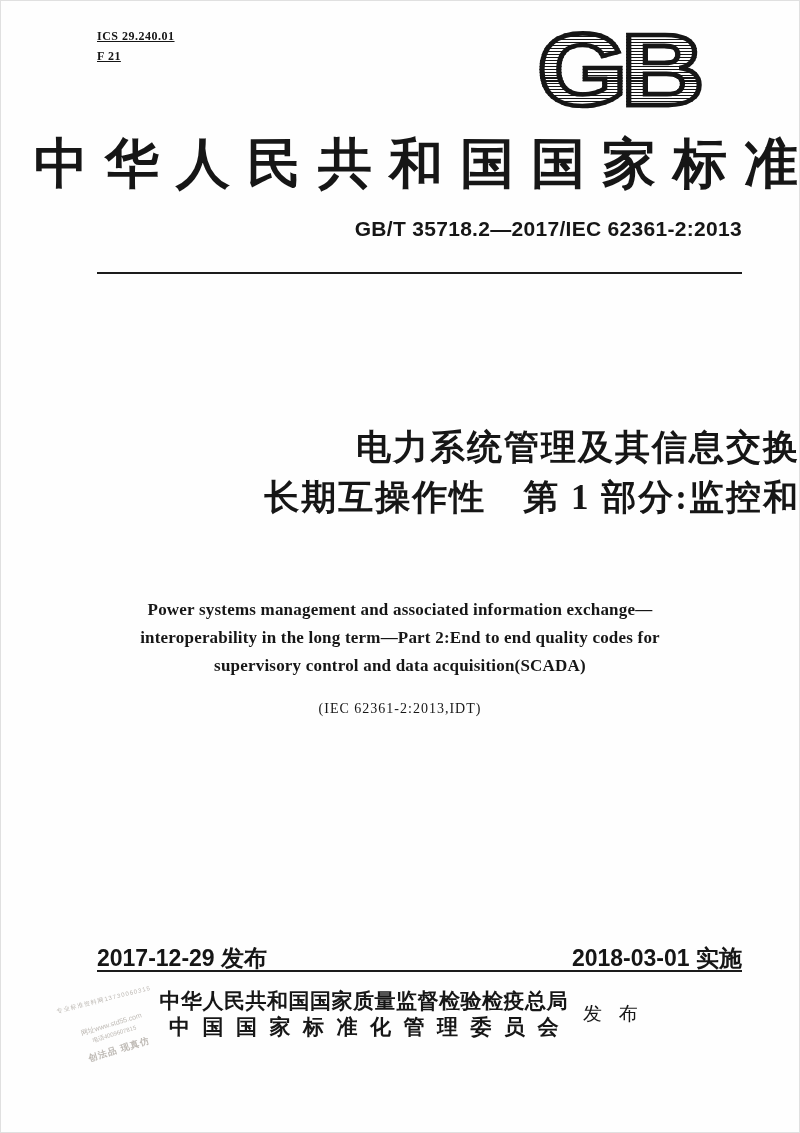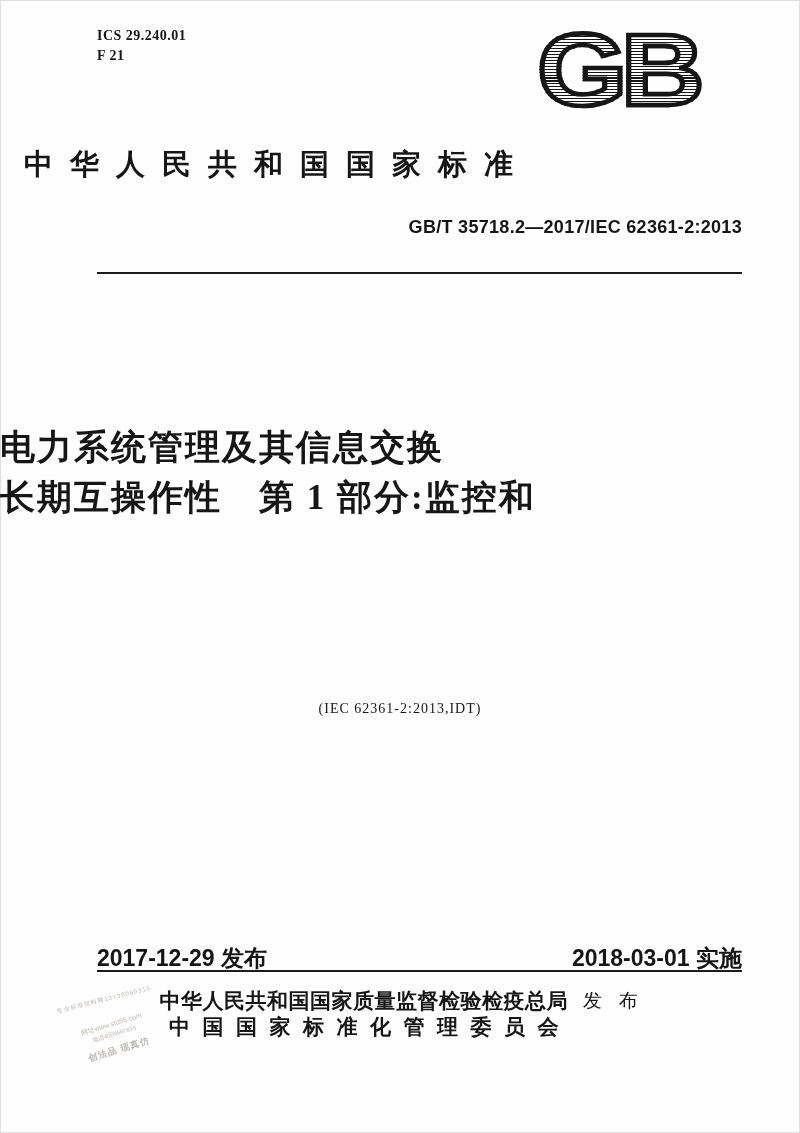--- a/index.html
+++ b/index.html
@@ -10,59 +10,60 @@
     background:#fefefe;
     box-shadow:inset 0 0 0 1px #e0e0e0;
     font-family:"Liberation Serif",serif;
     color:#161616;
     overflow:hidden;
   }
   
   .ics{
     position:absolute;left:97px;top:26px;
     font-family:"Liberation Serif",serif;
-    font-weight:bold;font-size:14px;line-height:20px;
+    font-weight:bold;font-size:12px;line-height:20px;
     letter-spacing:0.5px;
+    text-decoration:underline;
   }
   
   .gb-logo{
     position:absolute;right:102px;top:30px;
     font-family:"Liberation Sans",sans-serif;
     font-weight:900;font-size:110px;line-height:88px;
     letter-spacing:-6px;
     background:repeating-linear-gradient(0deg,#161616 0px,#161616 1.2px,#fdfdfd 1.2px,#fdfdfd 3.2px);
     -webkit-background-clip:text;background-clip:text;
     color:transparent;
     -webkit-text-stroke:5px #161616;
     transform:scale(1.05,0.92);
     transform-origin:top right;
   }
   
   .heading{
     position:absolute;left:0;top:141px;width:100%;
     text-align:left;
-    font-weight:bold;font-size:29px;line-height:46px;
-    letter-spacing:17px;padding-left:24px;box-sizing:border-box;
+    font-weight:bold;font-size:54px;line-height:46px;
+    letter-spacing:17px;padding-left:34px;box-sizing:border-box;
     white-space:nowrap;
   }
   
   .std-number{
     position:absolute;right:58px;top:217px;
     font-family:"Liberation Sans",sans-serif;
-    font-weight:bold;font-size:18px;letter-spacing:0.3px;
+    font-weight:bold;font-size:21px;letter-spacing:0.3px;
   }
   .rule{
     position:absolute;left:97px;right:58px;height:2px;background:#1c1c1c;
   }
   .rule-top{top:272px;}
   .rule-bottom{top:970px;}
   
   .title-zh{
     position:absolute;left:0;top:423px;width:100%;
-    text-align:left;
+    text-align:right;
     font-weight:bold;font-size:35px;line-height:50px;
     letter-spacing:2px;
   }
   
   .title-en{
     position:absolute;left:0;top:596px;width:100%;
     text-align:center;
     font-weight:bold;font-size:17px;line-height:28px;
     letter-spacing:0.2px;
   }
@@ -74,21 +75,21 @@
   
   .date-row{
     position:absolute;left:97px;right:58px;top:943px;
     display:flex;justify-content:space-between;
     font-family:"Liberation Sans",sans-serif;
     font-weight:bold;font-size:23px;
   }
   
   .issuer{
     position:absolute;left:0;top:988px;width:100%;
-    display:flex;justify-content:center;align-items:flex-start;gap:12px;
+    display:flex;justify-content:center;align-items:center;gap:12px;
   }
   .issuer-lines{text-align:center;}
   .issuer-line1{
     font-weight:bold;font-size:21px;line-height:26px;letter-spacing:0.5px;white-space:nowrap;
   }
   .issuer-line2{
     font-weight:bold;font-size:21px;line-height:26px;letter-spacing:12.5px;padding-left:12.5px;white-space:nowrap;
   }
   .publish-label{
     font-weight:normal;font-size:19px;letter-spacing:6px;white-space:nowrap;
@@ -123,20 +124,25 @@
 
   <div class="std-number">GB/T 35718.2—2017/IEC 62361-2:2013</div>
 
   <div class="rule rule-top"></div>
 
   <div class="title-zh">
     <div>电力系统管理及其信息交换</div>
     <div>长期互操作性　第 1 部分:监控和</div>
   </div>
 
+  <div class="title-en">
+    <div>Power systems management and associated information exchange—</div>
+    <div>interoperability in the long term—Part 2:End to end quality codes for</div>
+    <div>supervisory control and data acquisition(SCADA)</div>
+  </div>
 
   <div class="idt-note">(IEC 62361-2:2013,IDT)</div>
 
   <div class="date-row">
     <span>2017-12-29 发布</span>
     <span>2018-03-01 实施</span>
   </div>
 
   <div class="rule rule-bottom"></div>
 

